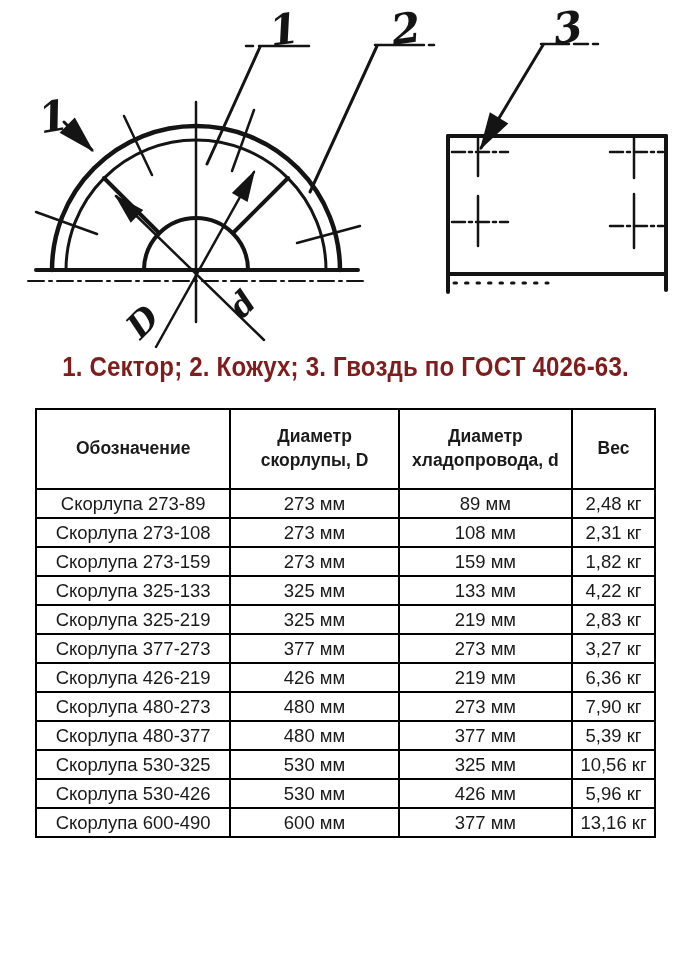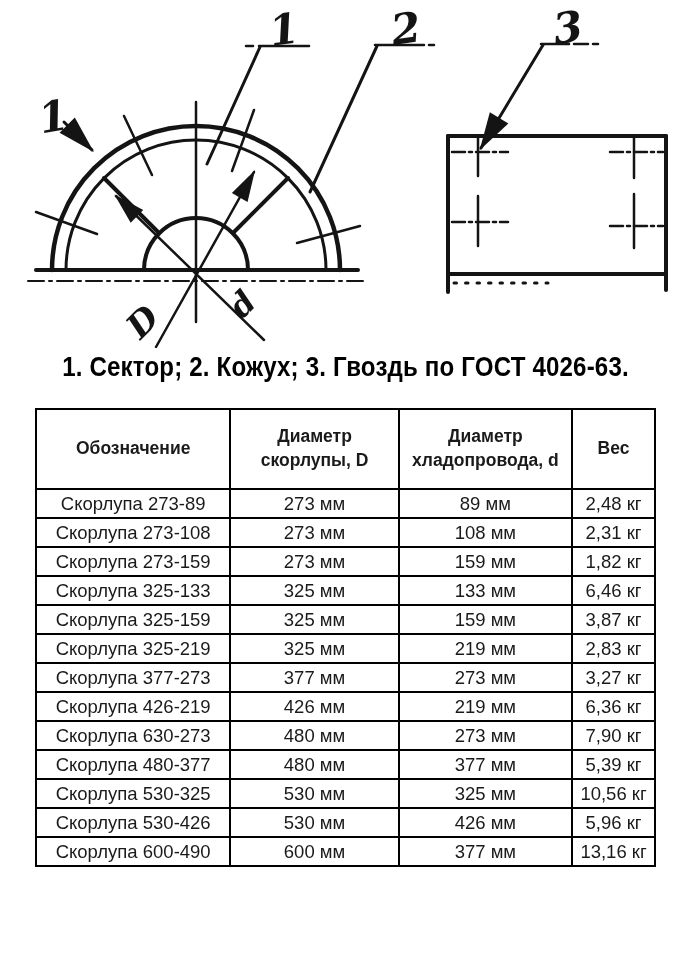--- a/index.html
+++ b/index.html
@@ -3,21 +3,21 @@
 <meta charset="utf-8">
 <style>
   html,body{margin:0;padding:0;background:#ffffff;}
   .page{
     position:relative;width:690px;height:960px;background:#ffffff;
     font-family:"Liberation Sans",sans-serif;color:#141414;overflow:hidden;
   }
   .drawing-svg{position:absolute;top:0;left:0;}
   .caption{
     position:absolute;top:351px;left:0;width:690px;text-align:center;
-    font-weight:bold;font-size:28px;color:#000000;white-space:nowrap;
+    font-weight:bold;font-size:28px;color:#7f1d1d;white-space:nowrap;
   }
   .caption-inner{display:inline-block;transform:scaleX(0.86);transform-origin:50% 50%;letter-spacing:0.2px;}
   table.spec{
     position:absolute;left:35px;top:408px;width:621px;
     border-collapse:collapse;table-layout:fixed;color:#1a1a1a;
   }
   table.spec th,table.spec td{
     border:2px solid #000;text-align:center;vertical-align:middle;
     overflow:hidden;white-space:nowrap;
   }
@@ -141,48 +141,42 @@
         <tr>
           <td>Скорлупа 273-159</td>
           <td>273 мм</td>
           <td>159 мм</td>
           <td>1,82 кг</td>
         </tr>
         <tr>
           <td>Скорлупа 325-133</td>
           <td>325 мм</td>
           <td>133 мм</td>
-          <td>6,46 кг</td>
-        </tr>
-        <tr>
-          <td>Скорлупа 325-159</td>
-          <td>325 мм</td>
-          <td>159 мм</td>
-          <td>3,87 кг</td>
+          <td>4,22 кг</td>
         </tr>
         <tr>
           <td>Скорлупа 325-219</td>
           <td>325 мм</td>
           <td>219 мм</td>
           <td>2,83 кг</td>
         </tr>
         <tr>
           <td>Скорлупа 377-273</td>
           <td>377 мм</td>
           <td>273 мм</td>
           <td>3,27 кг</td>
         </tr>
         <tr>
           <td>Скорлупа 426-219</td>
           <td>426 мм</td>
           <td>219 мм</td>
           <td>6,36 кг</td>
         </tr>
         <tr>
-          <td>Скорлупа 630-273</td>
+          <td>Скорлупа 480-273</td>
           <td>480 мм</td>
           <td>273 мм</td>
           <td>7,90 кг</td>
         </tr>
         <tr>
           <td>Скорлупа 480-377</td>
           <td>480 мм</td>
           <td>377 мм</td>
           <td>5,39 кг</td>
         </tr>

